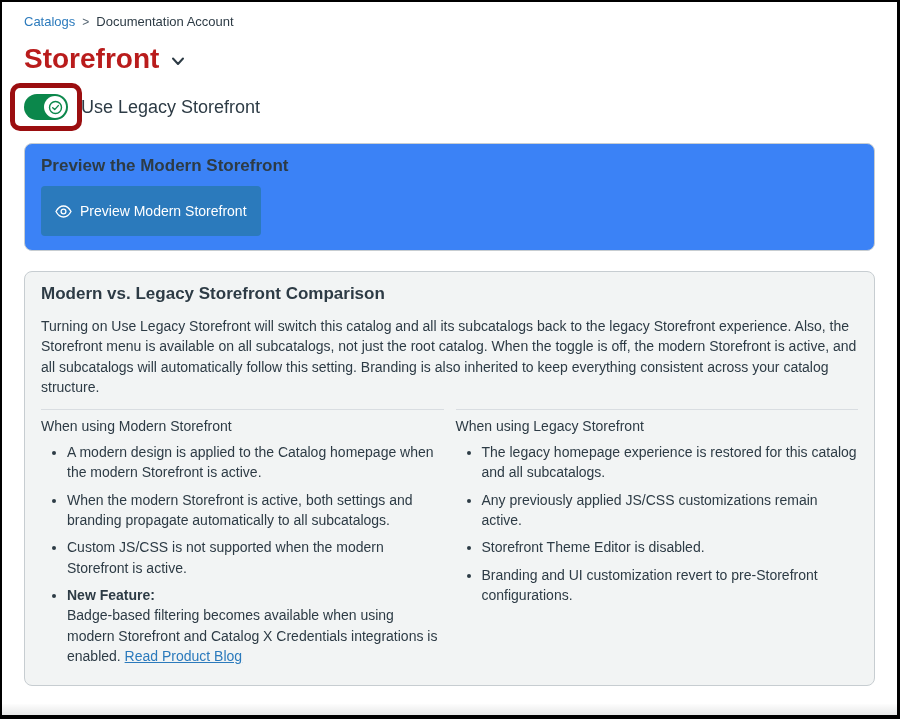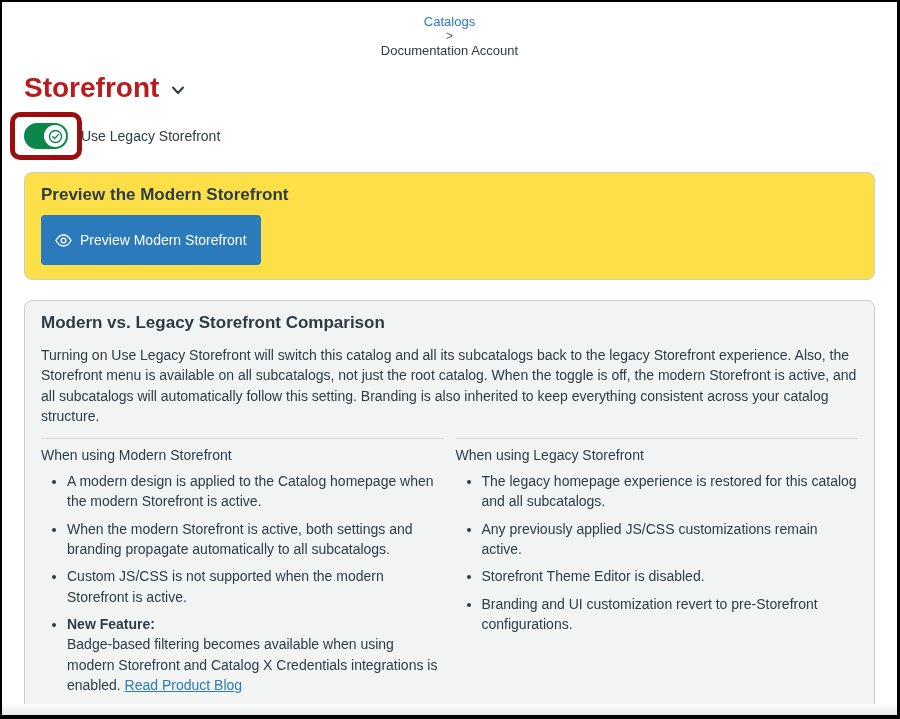--- a/index.html
+++ b/index.html
@@ -6,21 +6,21 @@
   html,body { background:#fff; }
   body { font-family:"Liberation Sans", sans-serif; color:#2D3B45; }
 
   .screen {
     width:900px; height:719px; position:relative; overflow:hidden;
     background:#fff; border:2px solid #000; border-right-width:3px; border-bottom-width:4px;
   }
   .content { padding:12px 22px 0 22px; }
 
   
-  .breadcrumb { font-size:13px; display:flex; align-items:center;flex-direction:column; }
+  .breadcrumb { font-size:13px; display:flex; align-items:center; }
   .breadcrumb a { color:#2B7ABC; text-decoration:none; cursor:pointer; }
   .crumb-sep { color:#556572; padding:0 7px; font-size:12px; }
   .crumb-current { color:#2D3B45; }
 
   
   .page-title-row { margin-top:14px; display:flex; align-items:center; gap:10px; }
   .page-title { font-size:28px; font-weight:bold; color:#b91c1c; }
   .title-chevron { display:inline-flex; margin-top:4px; cursor:pointer; }
 
   .settings-heading { margin-top:24px; font-size:19px; font-weight:bold; }
@@ -29,25 +29,25 @@
   .toggle-row { margin-top:8px; display:flex; align-items:center; }
   .annotation-box {
     border:5px solid #9B0E10; border-radius:10px;
     padding:6px 9px; display:inline-flex; align-items:center; margin-left:-14px;
   }
   .toggle { width:44px; height:26px; background:#0B874B; border-radius:13px; position:relative; display:inline-block; cursor:pointer; }
   .toggle-knob {
     position:absolute; right:2px; top:2px; width:22px; height:22px; background:#fff;
     border-radius:50%; display:flex; align-items:center; justify-content:center;
   }
-  .toggle-label { font-size:14px; margin-left:-1px; }
+  .toggle-label { font-size:18px; margin-left:-1px; }
 
   
   .card { border:1px solid #C7CDD1; border-radius:8px; }
-  .preview-card { margin-top:12px; padding:12px 16px 14px; background:#fde047; }
+  .preview-card { margin-top:12px; padding:12px 16px 14px; background:#3b82f6; }
   .card-title { font-size:17px; font-weight:bold; }
   .card-body { margin-top:6px; font-size:14px; line-height:1.5; max-width:830px; }
   .preview-button {
     margin-top:10px; background:#2B7ABC; color:#fff; border:none; border-radius:4px;
     padding:17px 14px; font-size:14px; display:inline-flex; align-items:center; gap:8px;
     font-family:"Liberation Sans", sans-serif; cursor:pointer;
   }
 
   .comparison-card { margin-top:20px; padding:12px 16px 12px; background:#F2F4F4; }
   .comparison-body { margin-top:12px; font-size:14px; line-height:1.45; }

